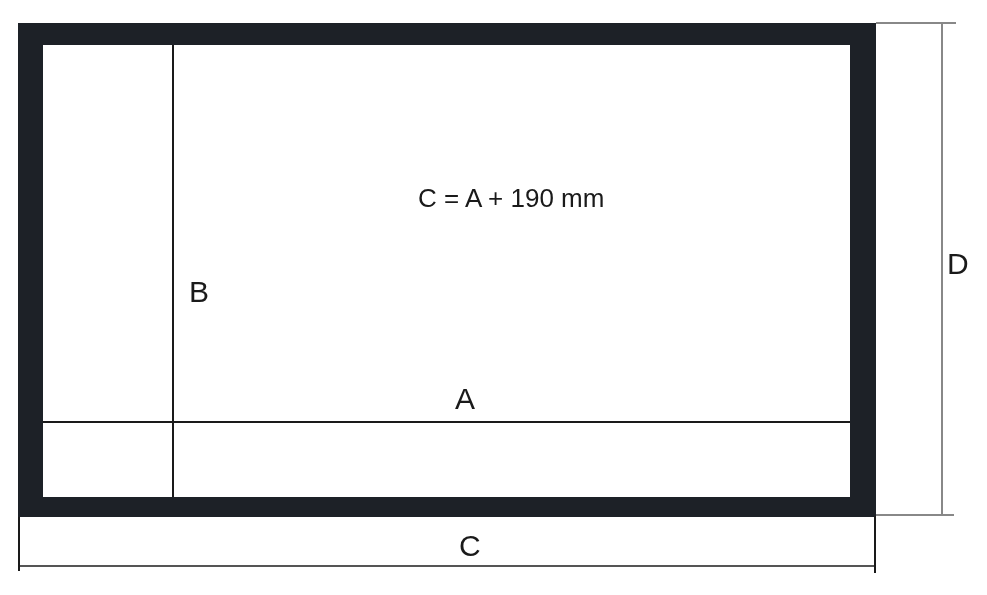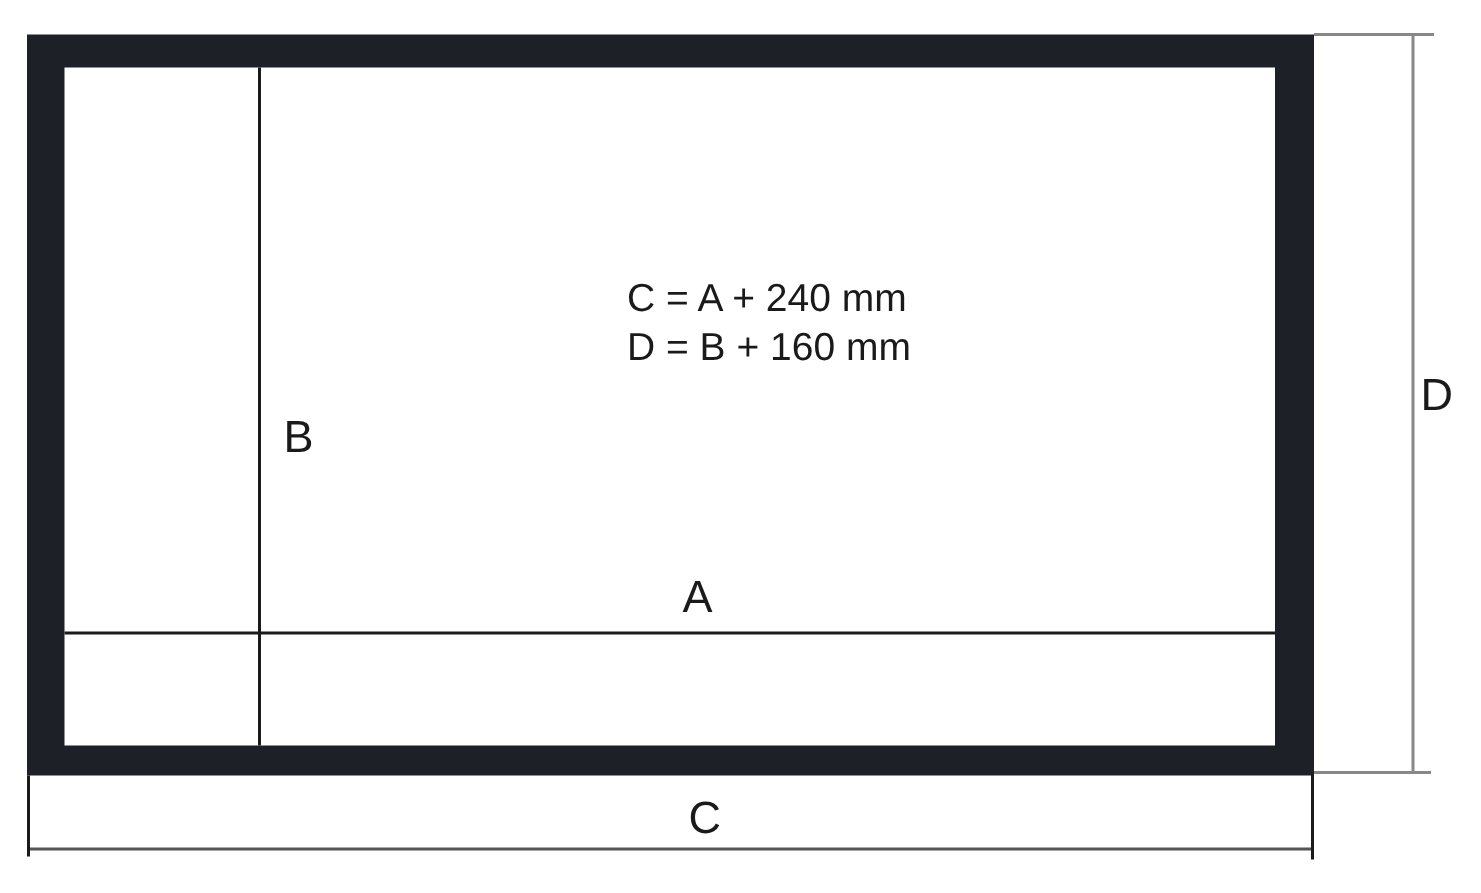--- a/index.html
+++ b/index.html
@@ -121,22 +121,21 @@
 <body>
 
 <div id="canvas">
 
   <div class="abs frame"></div>
 
   <div class="abs b-line"></div>
   <div class="abs a-line"></div>
 
   <div class="abs formula-block">
-    <div>C = A + 240 mm</div>
-    <div>D = B + 160 mm</div>
+    <div>C = A + 190 mm</div>
   </div>
 
   <div class="abs dim-label label-b">B</div>
   <div class="abs dim-label label-a">A</div>
   <div class="abs dim-label label-c">C</div>
   <div class="abs dim-label label-d">D</div>
 
   <div class="abs d-tick-top"></div>
   <div class="abs d-tick-bottom"></div>
   <div class="abs d-line"></div>

